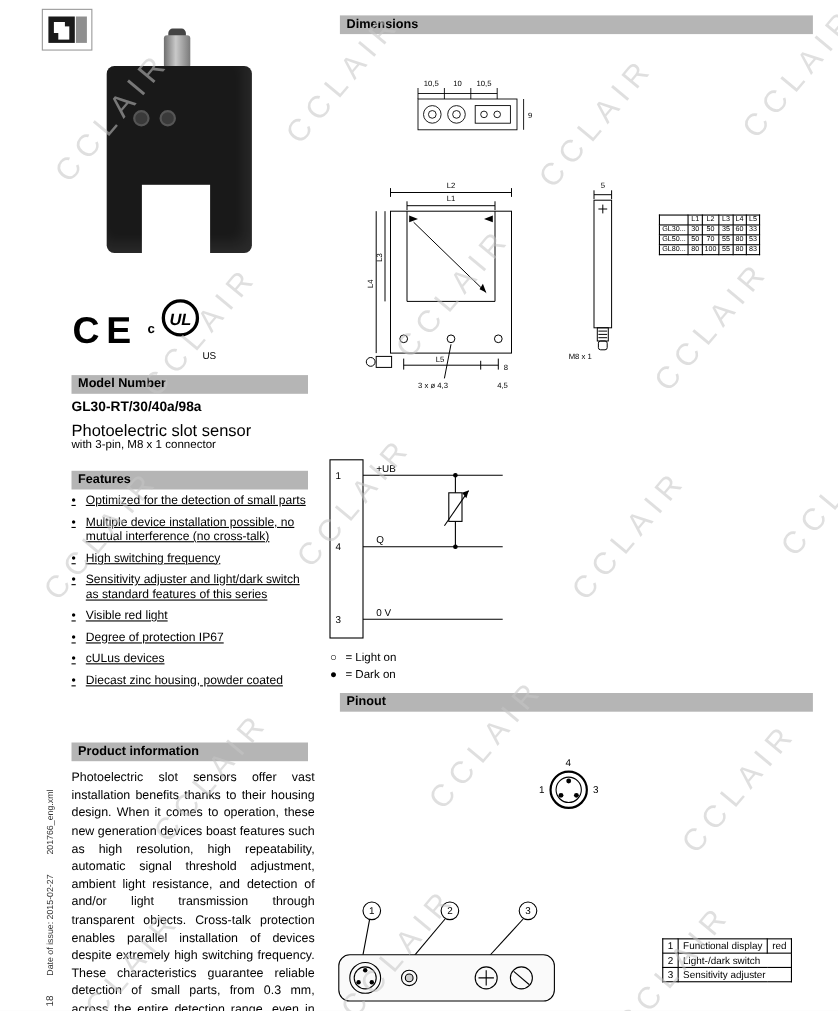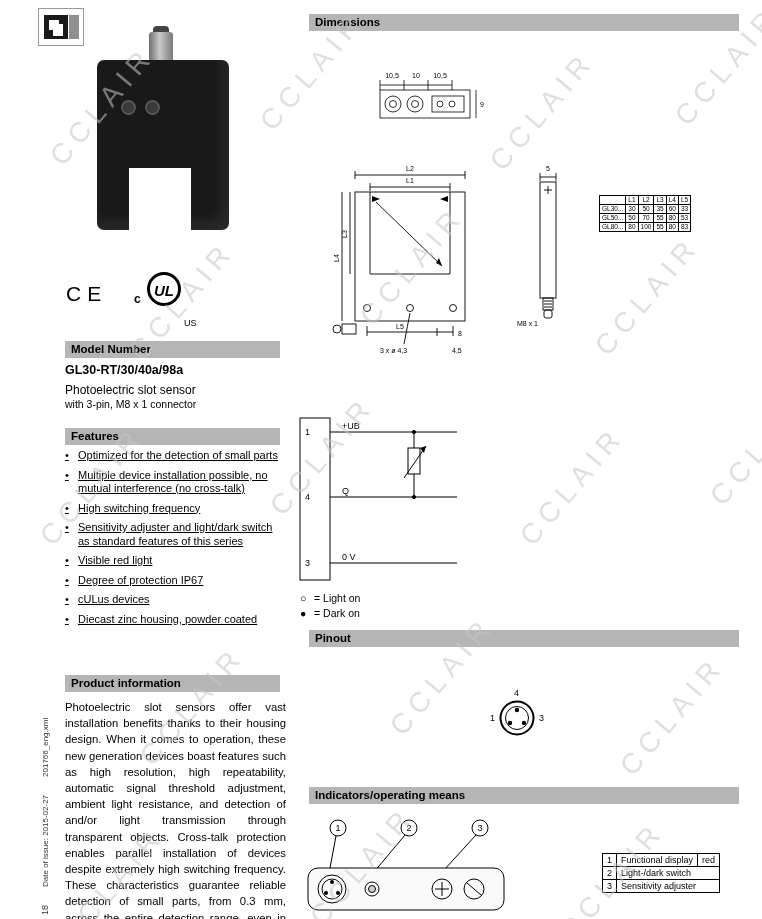--- a/index.html
+++ b/index.html
@@ -31,29 +31,29 @@
 
   .photo { position:absolute; left:95px; top:30px; width:140px; height:205px; }
   .photo .conn { position:absolute; left:54px; top:2px; width:24px; height:30px;
                  background:linear-gradient(90deg,#6f6f6f,#c9c9c9 45%,#7a7a7a); border-radius:3px; }
   .photo .conn-tip { position:absolute; left:58px; top:-4px; width:16px; height:10px; background:#444; border-radius:4px; }
   .photo .body { position:absolute; left:2px; top:30px; width:132px; height:170px; background:#191919; border-radius:7px;
                  box-shadow:inset -6px -8px 14px rgba(255,255,255,.08); }
   .photo .slot { position:absolute; left:32px; top:108px; width:62px; height:94px; background:#fff; }
   .photo .lens { position:absolute; width:15px; height:15px; border-radius:50%; background:#3a3a3a; border:2px solid #555; }
 
-  .ce-mark { position:absolute; left:66px; top:282px; font-size:21px; font-weight:normal; letter-spacing:6px;text-align:right; }
+  .ce-mark { position:absolute; left:66px; top:282px; font-size:34px; font-weight:bold; letter-spacing:6px;text-align:right; }
   .ul-mark { position:absolute; left:134px; top:272px; width:62px; height:46px; }
   .ul-mark .circ { position:absolute; left:13px; top:0; width:34px; height:34px; border:3px solid #000; border-radius:50%;
                    text-align:center; font-weight:bold; font-size:15px; line-height:32px; font-style:italic; }
   .ul-mark .c { position:absolute; left:0; top:20px; font-size:12px; font-weight:bold; }
   .ul-mark .us { position:absolute; left:50px; top:22px; font-size:9px; font-weight:normal;margin-top:24px; }
 
   .model-name { position:absolute; left:65px; top:363px; font-size:12.5px; font-weight:bold; }
-  .model-desc1 { position:absolute; left:65px; top:383px; font-size:12px; }
+  .model-desc1 { position:absolute; left:65px; top:383px; font-size:15px; }
   .model-desc2 { position:absolute; left:65px; top:398px; font-size:10.5px; }
 
   .features-list { position:absolute; left:65px; top:449px; width:222px; font-size:11px; }
   .feat { display:flex; margin-bottom:6px; line-height:13.5px;text-decoration:underline; }
   .feat .blt { width:13px; flex:0 0 13px; }
   .feat .blt::before { content:"•"; }
 
   .prodinfo { position:absolute; left:65px; top:699px; width:221px; font-size:11.3px;
               line-height:16.2px; text-align:justify; }
 
@@ -328,21 +328,20 @@
       <circle cx="225" cy="66" r="11.5" stroke-width="1"></circle>
       <circle cx="225" cy="58" r="2.2" fill="#000" stroke="none"></circle>
       <circle cx="218" cy="71" r="2.2" fill="#000" stroke="none"></circle>
       <circle cx="232" cy="71" r="2.2" fill="#000" stroke="none"></circle>
     </g>
     <text x="222" y="44" font-size="9">4</text>
     <text x="198" y="69" font-size="9">1</text>
     <text x="247" y="69" font-size="9">3</text>
   </svg>
 
-  <div class="bar rcol" style="top:787px">Indicators/operating means</div>
 
   <svg class="abs" style="left:292px;top:810px" width="300" height="108" viewBox="0 0 300 108">
     <g stroke="#000" stroke-width="1" fill="none">
       <circle cx="46" cy="18" r="8"></circle>
       <circle cx="117" cy="18" r="8"></circle>
       <circle cx="188" cy="18" r="8"></circle>
       <line x1="44" y1="26" x2="38" y2="58"></line>
       <line x1="113" y1="25" x2="82" y2="62"></line>
       <line x1="184" y1="25" x2="152" y2="60"></line>
     </g>

